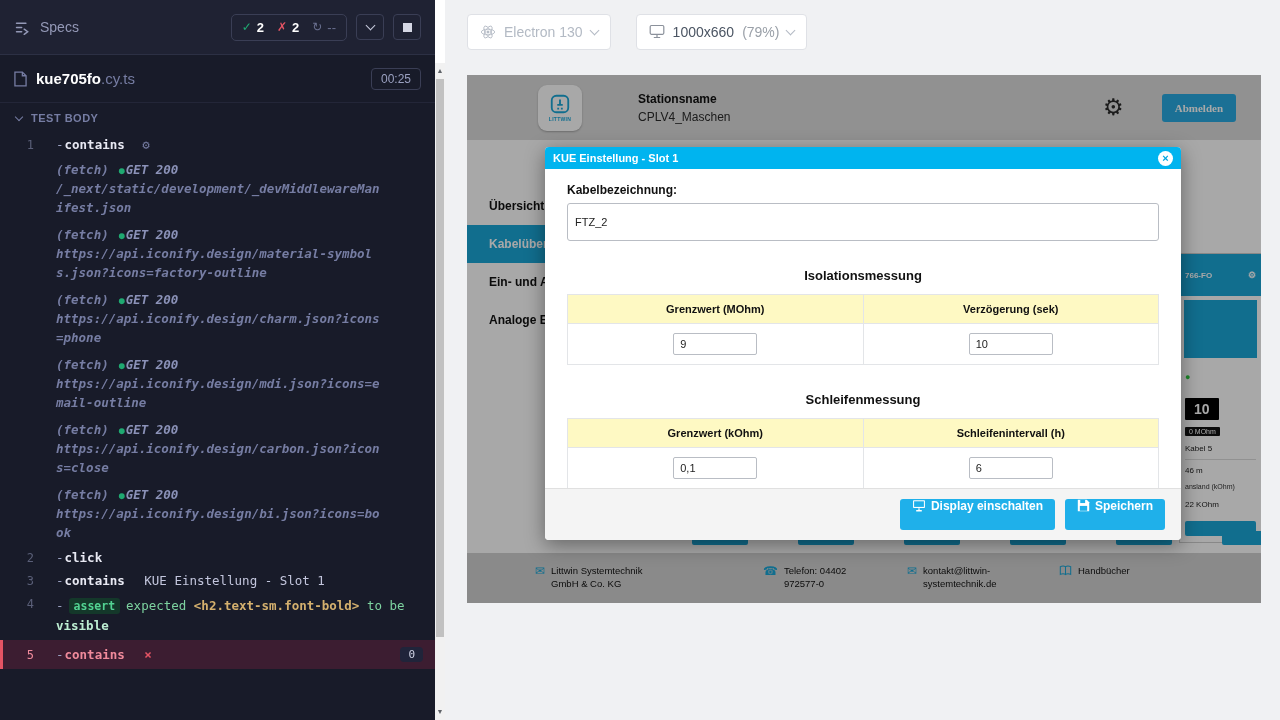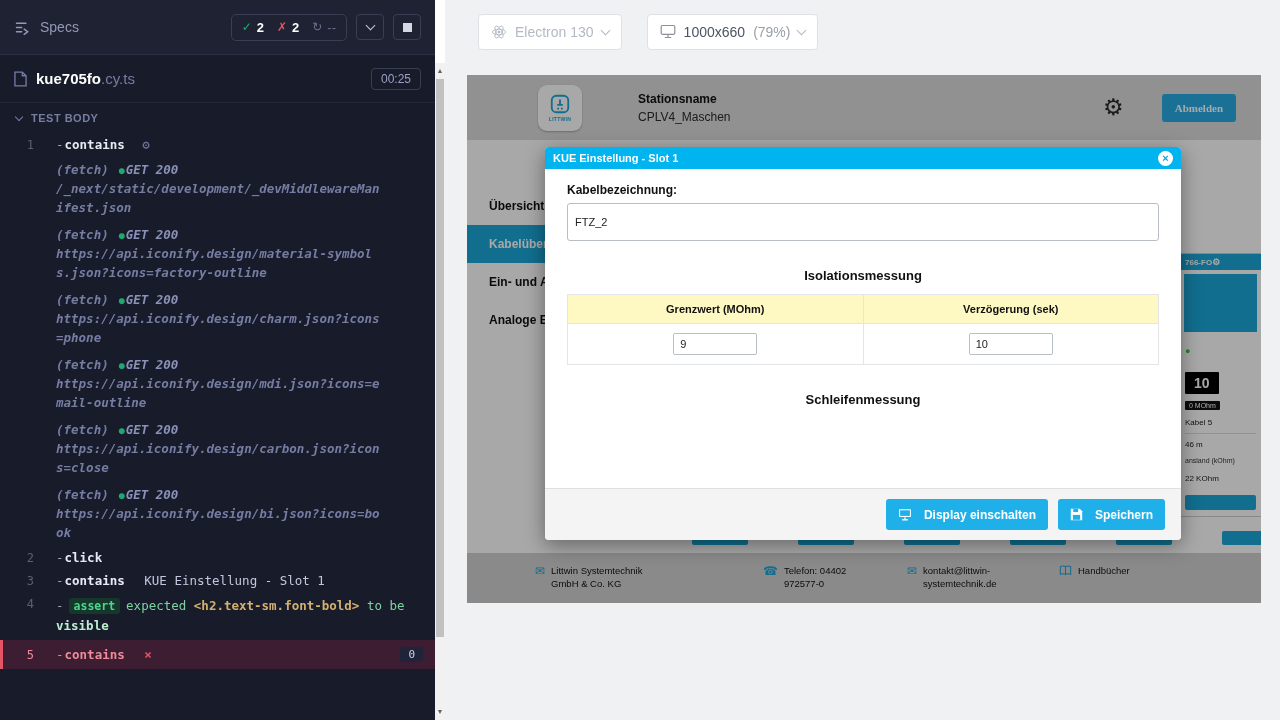--- a/index.html
+++ b/index.html
@@ -54,21 +54,21 @@
   .sb-scroll{width:10px;height:720px;background:#fff;position:relative;flex-shrink:0}
   .sb-track{position:absolute;top:63px;bottom:0;left:0;right:0;background:#f1f1f1}
   .sb-arrow{position:absolute;left:0;width:10px;height:12px;color:#5f6368;font-size:7px;text-align:center;line-height:12px;cursor:pointer}
   .sb-thumb{position:absolute;top:16px;left:1px;width:8px;height:558px;background:#c1c1c1;cursor:pointer}
 
   
   .pane{flex:1;position:relative;background:#f0f1f3}
   .topbar{height:63px;display:flex;align-items:center;padding-left:22px}
   .url-input{width:462px;height:36px;background:#fff;border:1px solid #dfe1e6;border-radius:4px;padding:0 12px;font-size:14px;color:#6f7680;font-family:"Liberation Sans",sans-serif}
   .chip{height:36px;background:#fff;border:1px solid #dfe1e6;border-radius:4px;display:flex;align-items:center;gap:8px;padding:0 12px;font-size:14px;cursor:pointer}
-  .electron-chip{color:#b3bac4;margin-left:11px}
+  .electron-chip{color:#b3bac4;}
   .viewport-chip{margin-left:25px;color:#4b5563}
   .dim{color:#9aa0a8}
   .chip .chev{color:#b3bac4}
 
   .stage{position:absolute;top:63px;left:0;right:0;bottom:0}
   .app{position:absolute;left:22px;top:12px;width:794px;height:528px;background:#fff;overflow:hidden}
   .overlay{position:absolute;inset:0;background:rgba(0,0,0,.34);z-index:5}
 
   .app-header{position:absolute;top:0;left:0;right:0;height:65px;background:#dcdcdc;display:flex;align-items:center;padding:0 25px;z-index:1}
   .logo-box{width:44px;height:46px;background:#fff;border-radius:9px;margin-left:46px;display:flex;flex-direction:column;align-items:center;justify-content:center;gap:1px;box-shadow:0 1px 2px rgba(0,0,0,.25)}
@@ -77,21 +77,21 @@
   .station-label{font-size:12px;font-weight:bold;color:#111}
   .station-value{font-size:12px;color:#2b2b2b;margin-top:4px}
   .hdr-gear{margin-left:auto;font-size:23px;color:#2b2b2b;cursor:pointer;line-height:1}
   .logout-btn{margin-left:38px;background:#29abe2;color:#fff;font-size:11px;font-weight:bold;border:none;border-radius:3px;padding:8px 13px;cursor:pointer;font-family:Liberation Serif, serif}
 
   .app-nav{position:absolute;top:112px;left:0;width:150px;z-index:1;font-size:12px;font-weight:bold;color:#111}
   .nav-item{padding:12px 22px;white-space:nowrap;cursor:pointer}
   .nav-item.active{background:#1ba7d8;color:#fff}
 
   .mon-card{position:absolute;right:0;top:178px;width:82px;z-index:1;background:#fff;border:1px solid #cfcfcf;border-right:none;font-family:"Liberation Sans",sans-serif}
-  .mon-head{background:#1ba7d8;color:#fff;font-size:8px;font-weight:bold;display:flex;align-items:center;padding:3px 5px}
+  .mon-head{background:#1ba7d8;color:#fff;font-size:8px;font-weight:bold;display:flex;justify-content:space-between;align-items:center;padding:16px 5px}
   .mon-cyan{height:58px;background:#1ba7d8;margin:4px 4px 6px}
   .mon-body{padding:2px 5px 6px}
   .mon-dot{color:#2ecc40;font-size:9px;line-height:1}
   .mon-badge{background:#000;color:#fff;font-weight:bold;font-size:14px;padding:3px 9px;display:inline-block;margin-top:14px;border-radius:1px}
   .mon-chip{background:#111;color:#fff;font-size:7px;padding:1px 4px;display:inline-block;margin-top:3px;border-radius:1px}
   .mon-small{font-size:8px;color:#222;margin-top:6px}
   .mon-sep{border-top:1px solid #ddd;margin:6px 0}
   .mon-label{font-size:7px;color:#333;margin-top:8px}
   .mon-val{font-size:8px;color:#222;margin-top:10px}
   .mon-btn{height:15px;background:#1ba7d8;border-radius:2px;margin-top:12px;cursor:pointer}
@@ -111,21 +111,21 @@
   .modal-close{margin-left:auto;width:15px;height:15px;border-radius:50%;background:#fff;color:#00a5e0;font-size:11px;font-weight:bold;display:flex;align-items:center;justify-content:center;cursor:pointer;line-height:1}
   .modal-body{padding:14px 22px 0}
   .m-label{font-size:12px;font-weight:bold;color:#111}
   .m-input{width:100%;height:38px;border:1px solid #b9bdc4;border-radius:3px;margin-top:6px;padding:0 7px;font-size:11px;color:#222;font-family:"Liberation Sans",sans-serif}
   .m-section{text-align:center;font-size:13px;font-weight:bold;margin:27px 0 11px;color:#111}
   .m-table{width:100%;border-collapse:collapse}
   .m-table th{background:#fef9c3;border:1px solid #e3e5e8;font-size:11px;padding:8px 4px;color:#111;font-weight:bold}
   .m-table td{border:1px solid #e3e5e8;padding:9px 4px;text-align:center}
   .cell-input{width:84px;height:22px;border:1px solid #b9bdc4;border-radius:2px;font-size:11px;padding:0 6px;color:#222;font-family:"Liberation Sans",sans-serif}
   .modal-footer{position:absolute;bottom:0;left:0;right:0;height:52px;background:#f4f4f4;border-top:1px solid #e0e0e0;display:flex;align-items:center;justify-content:flex-end;gap:10px;padding:0 16px}
-  .m-btn{background:#1fb0ea;color:#fff;font-weight:bold;font-size:12px;border:none;border-radius:3px;padding:0 12px;height:31px;display:flex;align-items:center;gap:12px;cursor:pointer;font-family:"Liberation Sans",sans-serif}
+  .m-btn{background:#1fb0ea;color:#fff;font-weight:bold;font-size:12px;border:none;border-radius:3px;padding:0 12px;height:31px;display:flex;gap:5px;cursor:pointer;font-family:"Liberation Sans",sans-serif}
 </style>
 </head>
 <body>
 
 <div class="root">
 
   <aside class="sidebar">
 
     <div class="sb-header">
       <span style="display:flex">
@@ -400,20 +400,32 @@
                 <th>Verzögerung (sek)</th>
               </tr>
               <tr>
                 <td><input class="cell-input" value="9" style=""></td>
                 <td><input class="cell-input" value="10" style=""></td>
               </tr>
             </tbody>
               </table>
 
             <div class="m-section">Schleifenmessung</div>
+            <table class="m-table">
+              <tbody>
+                  <tr>
+                <th style="width:50%">Grenzwert (kOhm)</th>
+                <th>Schleifenintervall (h)</th>
+              </tr>
+              <tr>
+                <td><input class="cell-input" value="0,1" style=""></td>
+                <td><input class="cell-input" value="6" style=""></td>
+              </tr>
+            </tbody>
+              </table>
           </div>
 
           <div class="modal-footer">
             <button class="m-btn">
               <span style="display:flex">
                 <svg width="14" height="13" viewBox="0 0 20 18" fill="none" stroke="#fff" stroke-width="1.8">
                     <rect x="1.5" y="1.5" width="17" height="11" rx="1" fill="#fff" stroke="none"></rect>
                     <rect x="3" y="3" width="14" height="8" fill="#1fb0ea" stroke="none"></rect>
                     <path d="M6 16.5h8M10 13v3.5"></path>
                   </svg>

